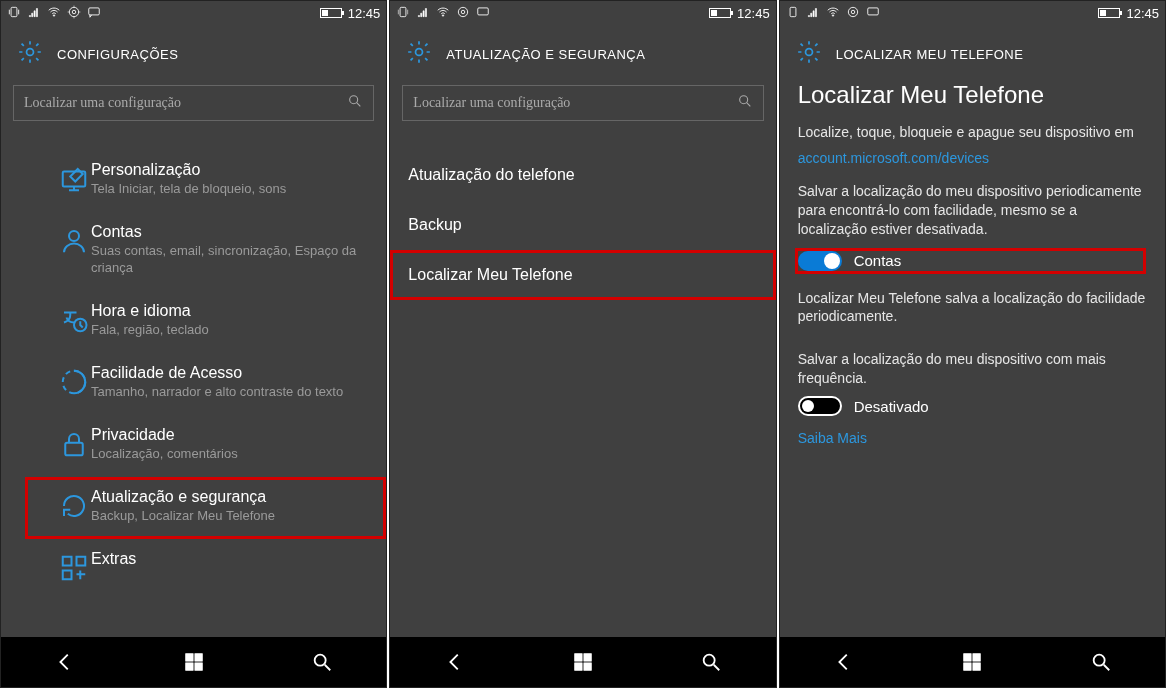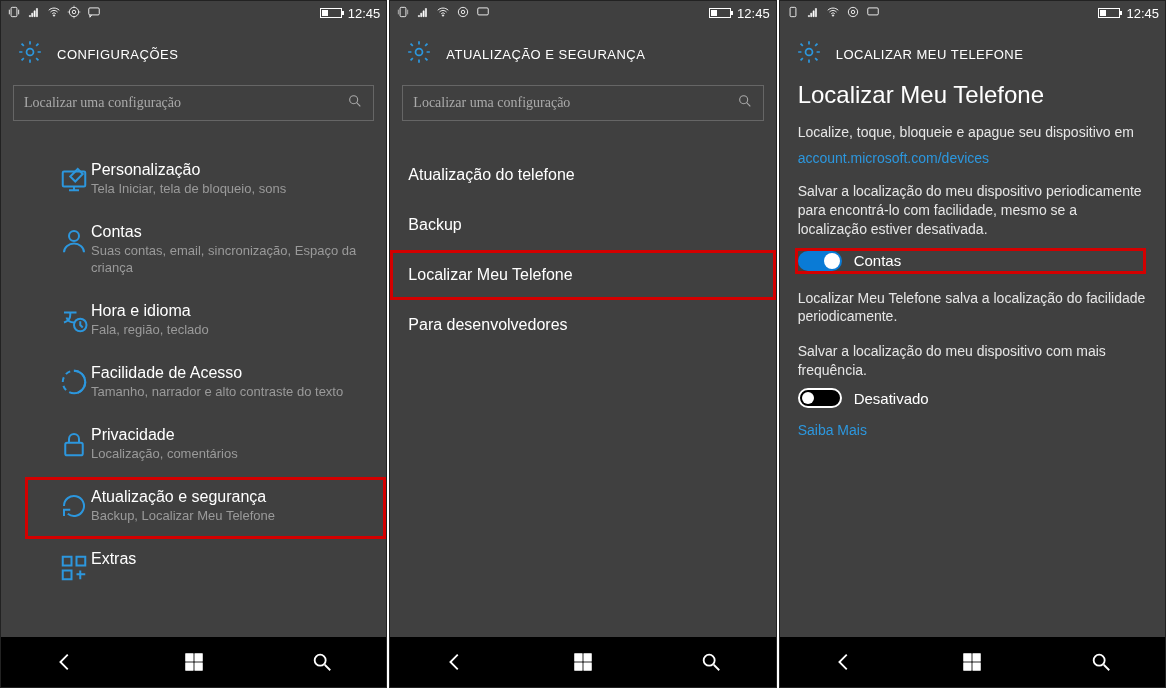--- a/index.html
+++ b/index.html
@@ -357,21 +357,20 @@
     <span><svg class="mag" viewBox="0 0 24 24">
           <circle cx="10" cy="10" r="6" fill="none" stroke="#aaa" stroke-width="1.6"></circle>
           <line x1="14.5" y1="14.5" x2="20" y2="20" stroke="#aaa" stroke-width="1.6"></line>
         </svg></span>
   </div>
 
   <div class="plain-list">
     <div class="plain-item">Atualização do telefone</div>
     <div class="plain-item">Backup</div>
     <div class="plain-item highlighted">Localizar Meu Telefone</div>
-    <div class="plain-item">Para desenvolvedores</div>
   </div>
 
   <div class="nav-bar">
     <span class="nav-btn">
         <svg viewBox="0 0 24 24">
           <path d="M15 4l-8 8 8 8" fill="none" stroke-width="2"></path>
         </svg>
       </span>
     <span class="nav-btn">
         <svg viewBox="0 0 24 24">
@@ -434,21 +433,21 @@
     <p>Localize, toque, bloqueie e apague seu dispositivo em</p>
     <a class="link">account.microsoft.com/devices</a>
     <p>Salvar a localização do meu dispositivo periodicamente para encontrá-lo com facilidade, mesmo se a localização estiver desativada.</p>
 
     <div class="toggle-row highlighted">
       <span class="toggle-on"></span>
       <span class="toggle-label">Contas</span>
     </div>
 
     <p>Localizar Meu Telefone salva a localização do facilidade periodicamente.</p>
-    <p style="margin-top:16px">Salvar a localização do meu dispositivo com mais frequência.</p>
+    <p style="margin-top:24px">Salvar a localização do meu dispositivo com mais frequência.</p>
 
     <div class="toggle-row">
       <span class="toggle-off"></span>
       <span class="toggle-label">Desativado</span>
     </div>
 
     <a class="link" style="margin-top:6px">Saiba Mais</a>
   </div>
 
   <div class="nav-bar">

